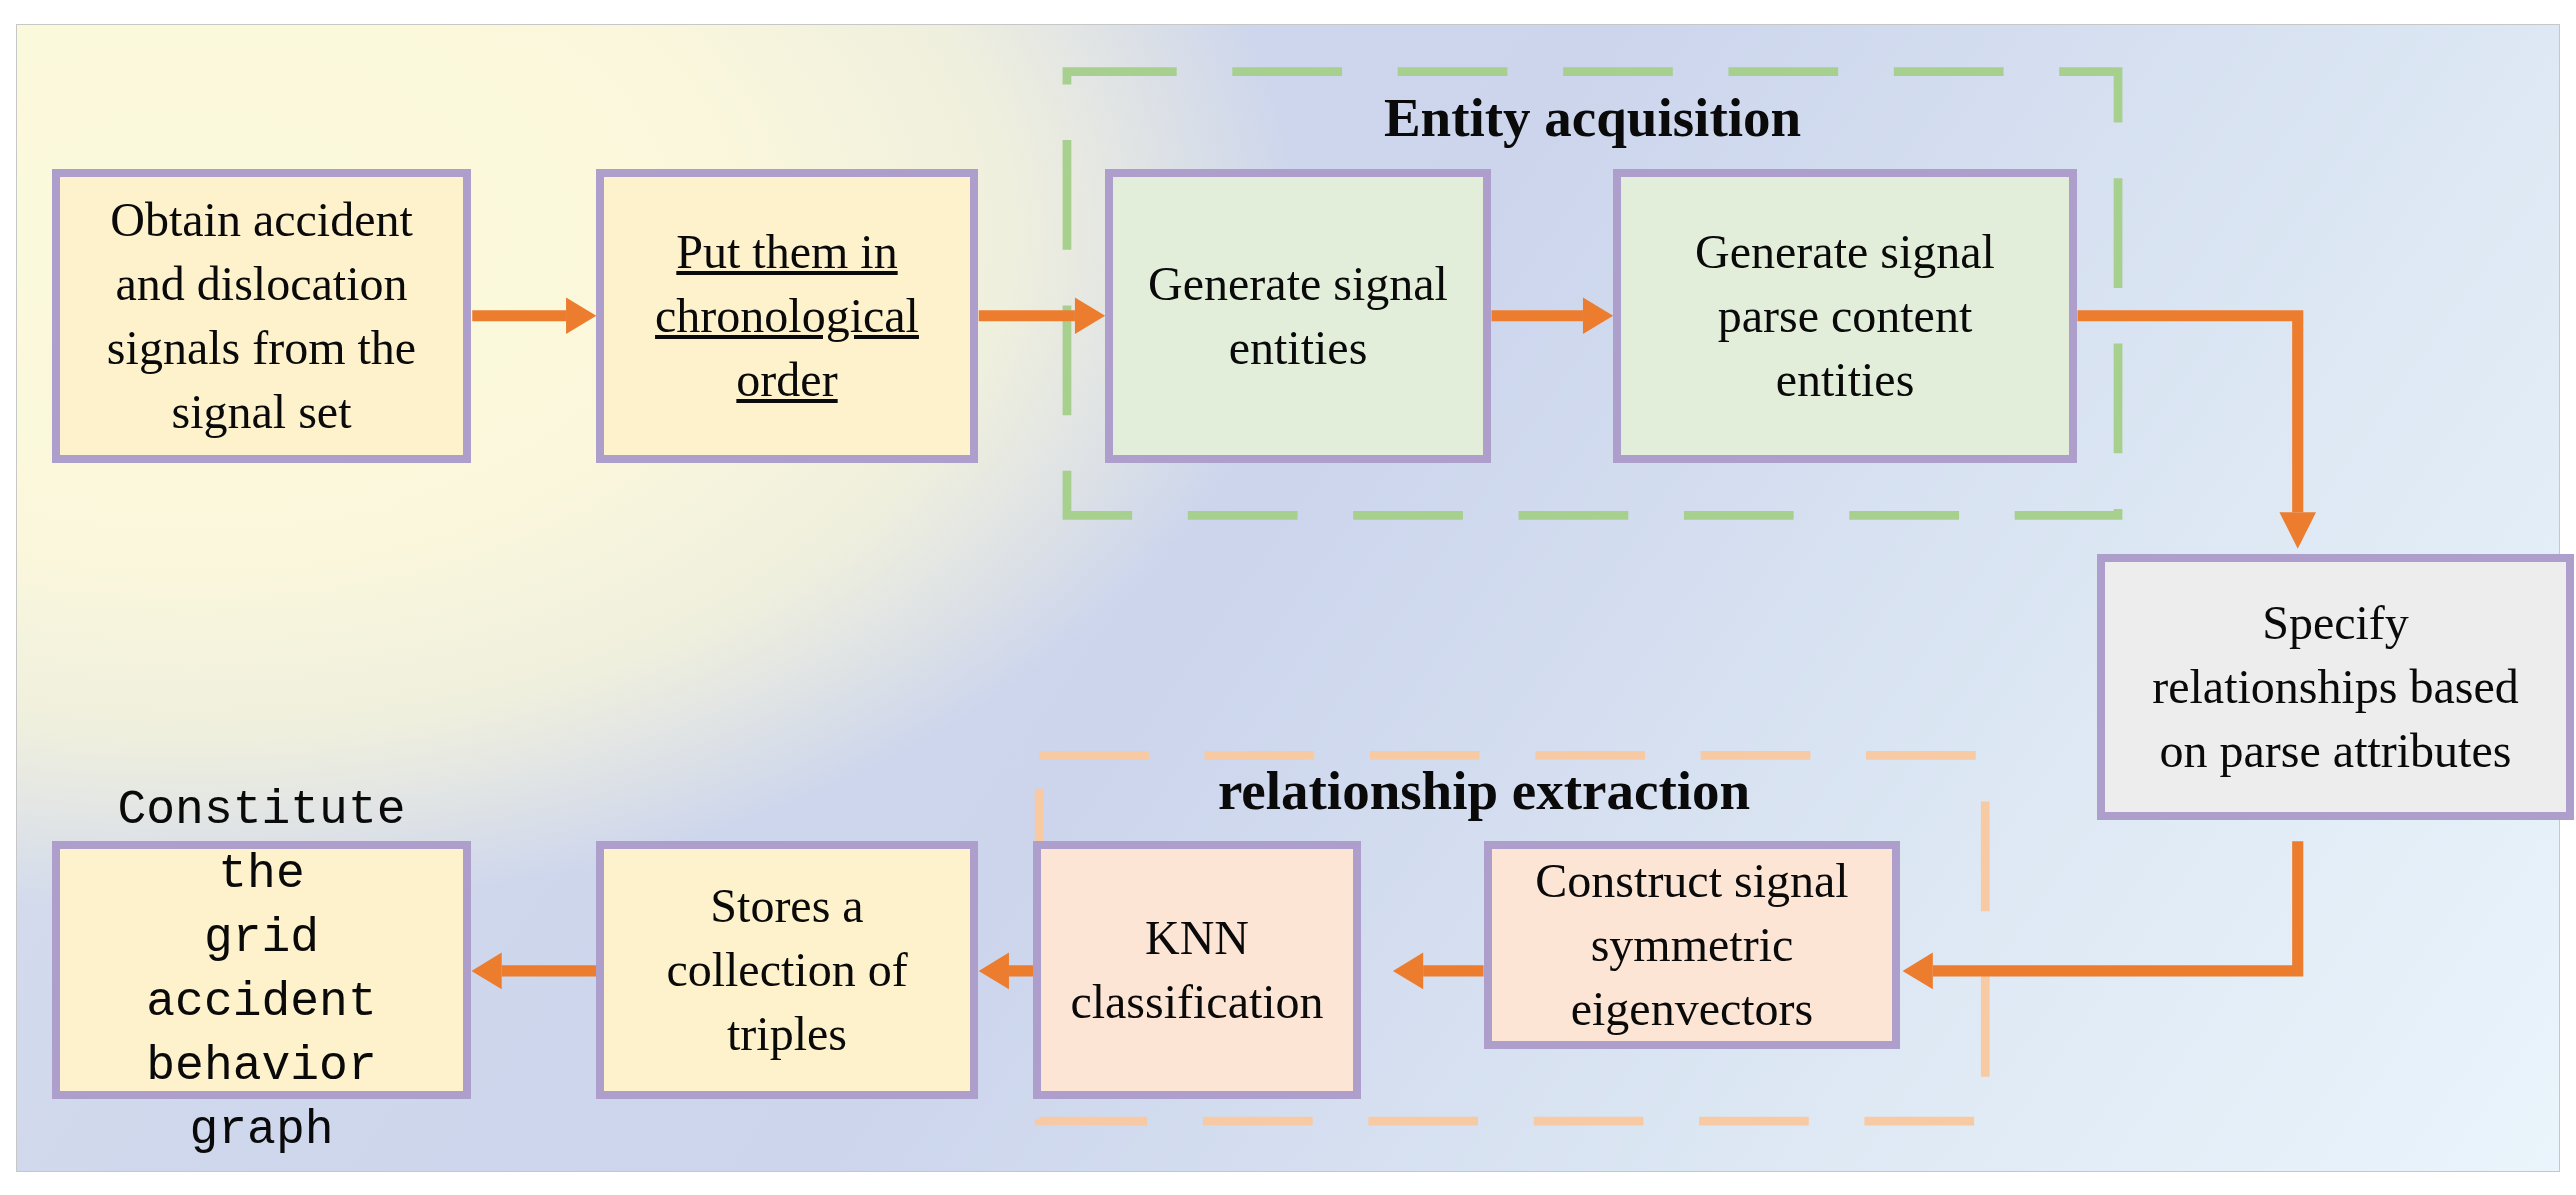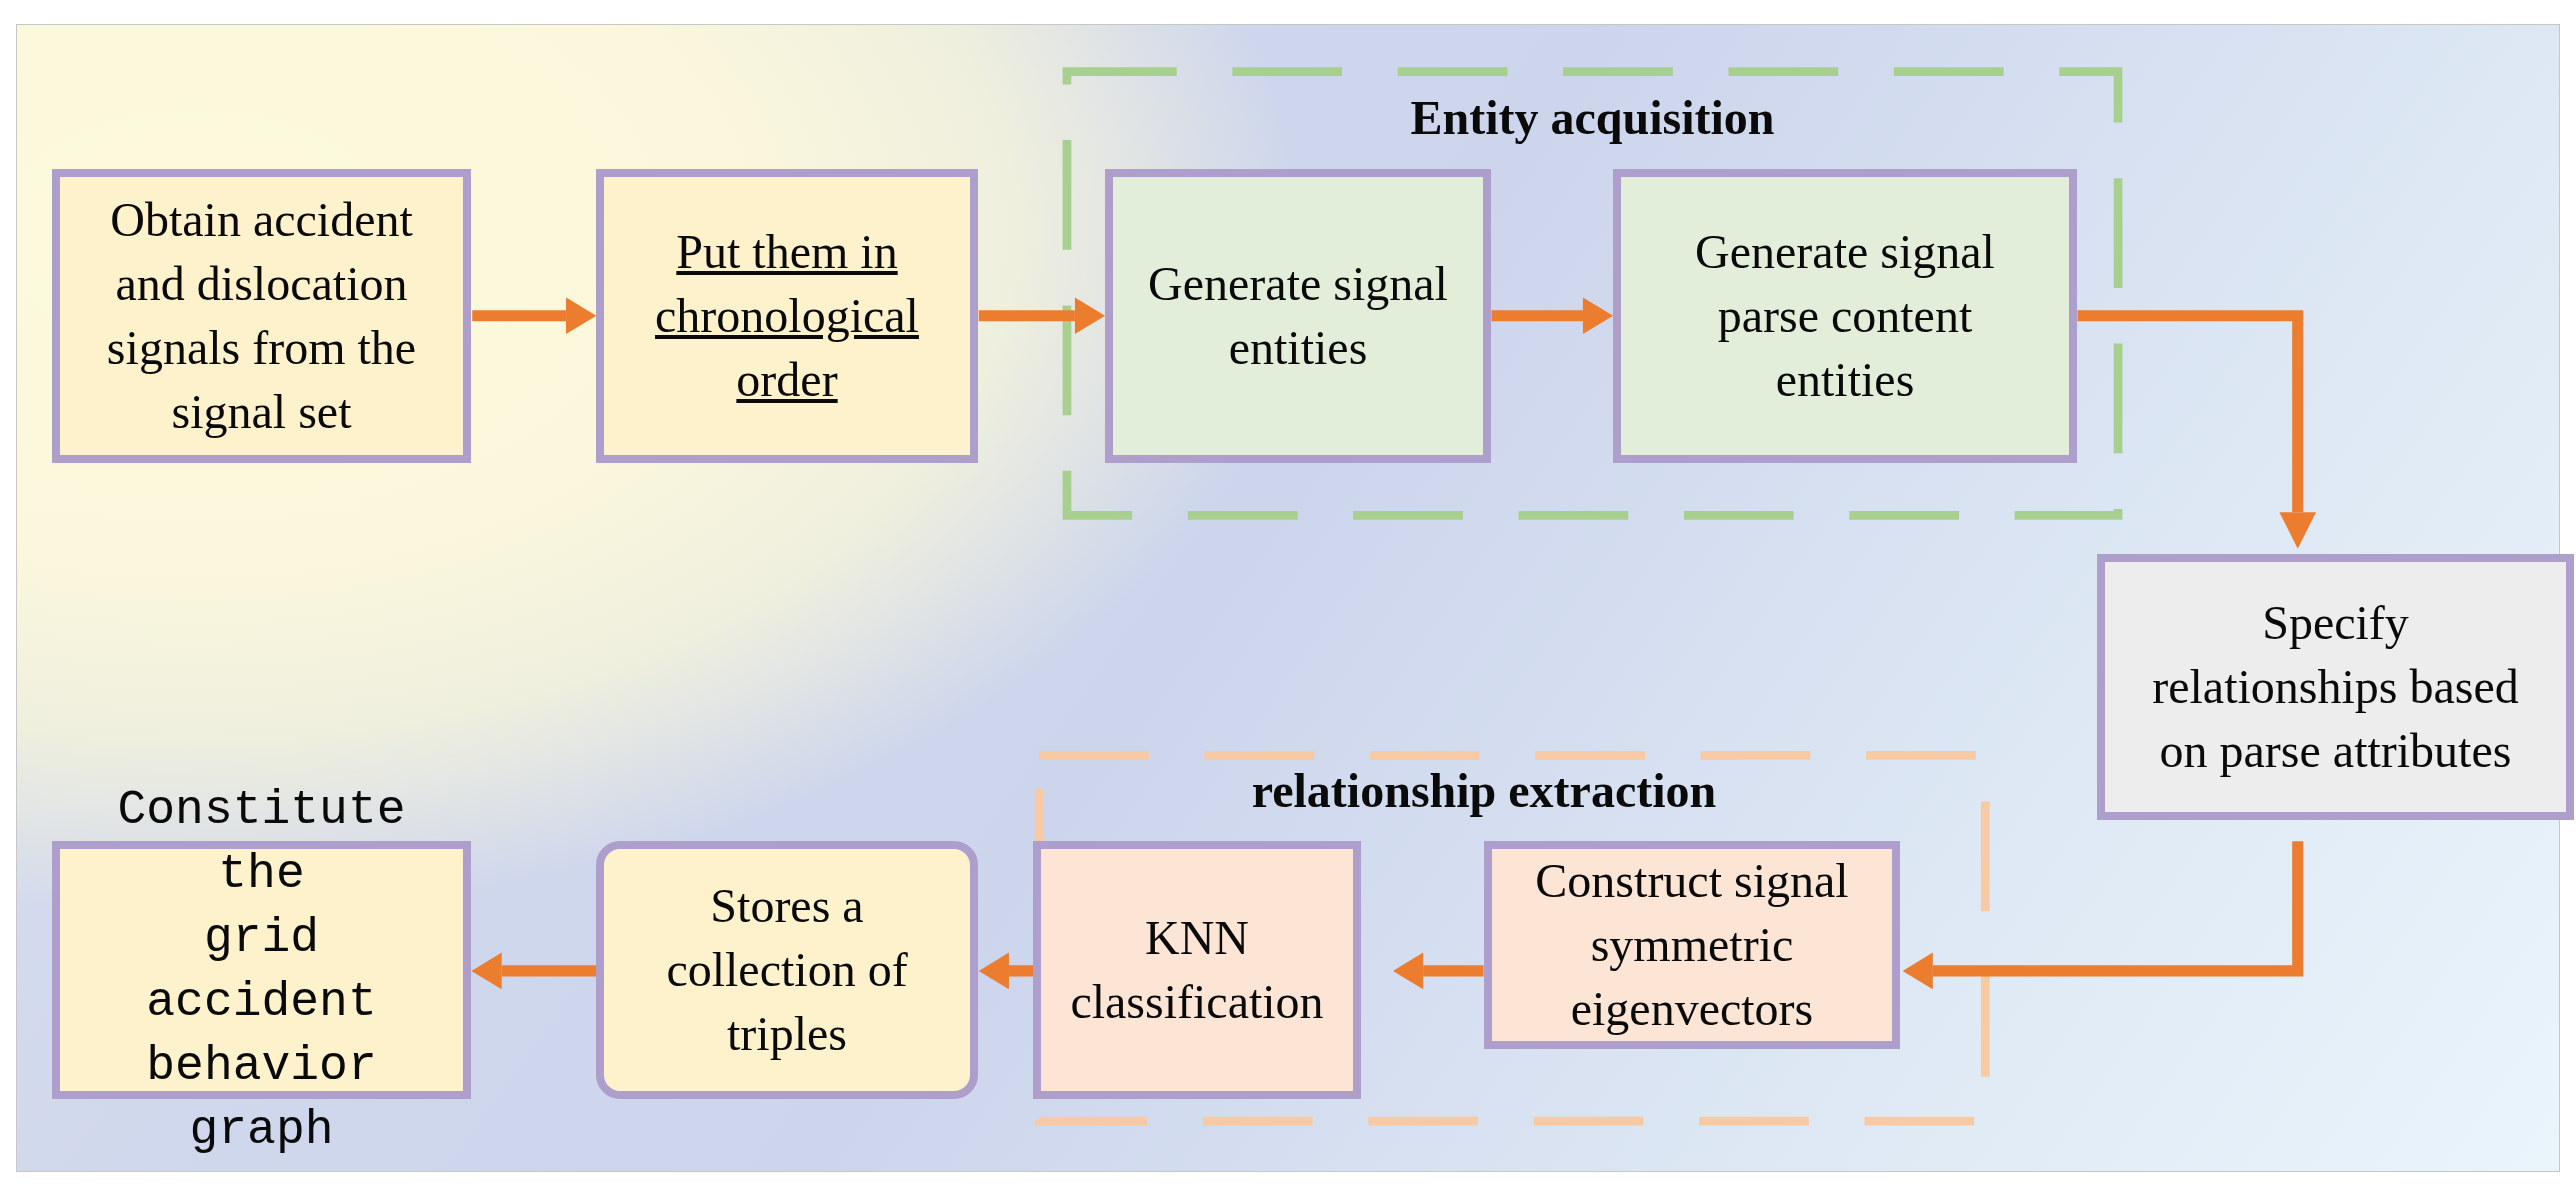--- a/index.html
+++ b/index.html
@@ -31,21 +31,21 @@
     display:flex;align-items:center;justify-content:center;
     text-align:center;font-size:48px;line-height:64px;
     white-space:pre-line;
   }
   .node.yellow{background:var(--yellow);}
   .node.green{background:var(--green);}
   .node.peach{background:var(--peach);}
   .node.gray{background:var(--gray);}
   .group-label{
     position:absolute;z-index:2;text-align:center;
-    font-size:48px;line-height:56px;font-weight:bold;
+    font-size:55px;line-height:56px;font-weight:bold;
   }
 </style>
 </head>
 <body>
 
 <div class="panel"></div>
 
 <svg class="lines" viewBox="0 0 3240 1504">
 
   <rect class="dash-green" x="1342" y="90" width="1322" height="558"></rect>
@@ -108,20 +108,20 @@
 relationships based
 on parse attributes</div>
 
 <div class="node peach" style="left:1484px;top:841px;width:416px;height:208px;">Construct signal
 symmetric
 eigenvectors</div>
 
 <div class="node peach" style="left:1033px;top:841px;width:328px;height:258px;">KNN
 classification</div>
 
-<div class="node yellow" style="left:596px;top:841px;width:382px;height:258px;padding:0 36px;border-radius:24px;">Stores a
+<div class="node yellow" style="left:596px;top:841px;width:382px;height:258px;padding:0 36px;">Stores a
 collection of
 triples</div>
 
 <div class="node yellow" style="left:52px;top:841px;width:419px;height:258px;padding:0 24px;font-family:Liberation Mono, monospace;">Constitute the
 grid accident
 behavior graph</div>
 
 
 </body></html>

